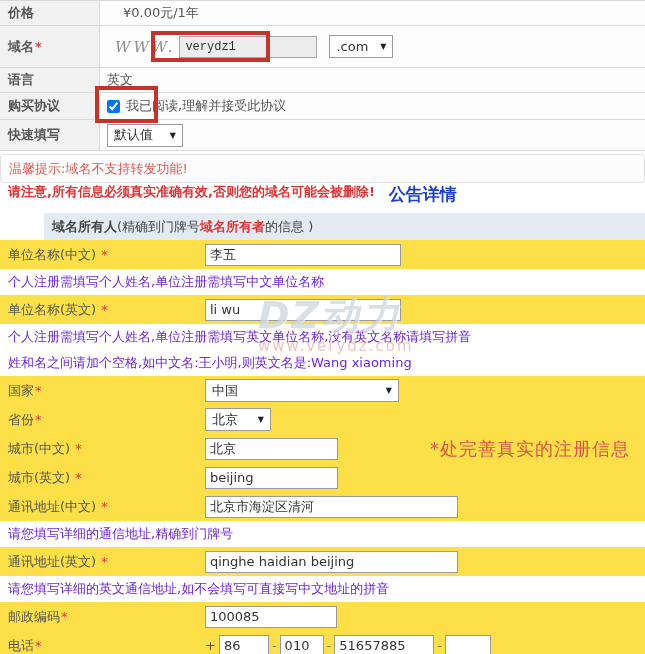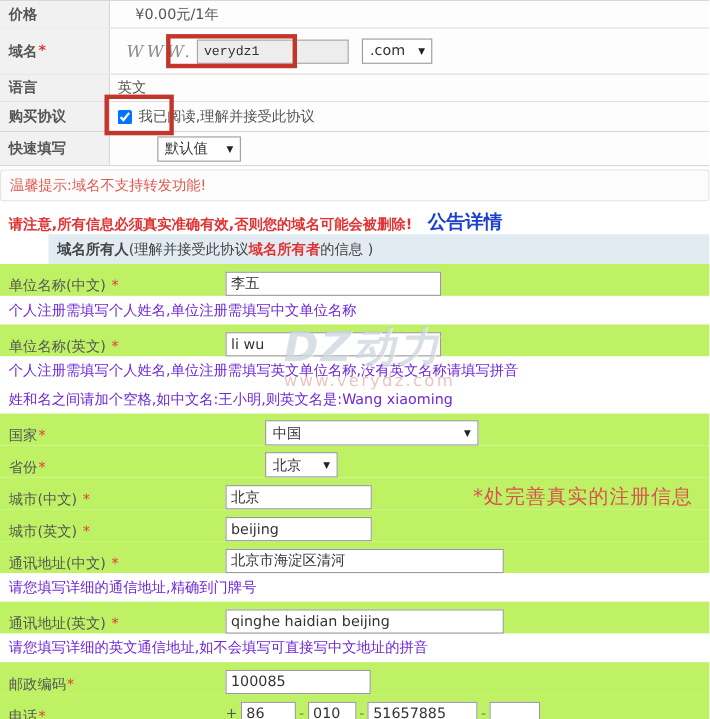--- a/index.html
+++ b/index.html
@@ -30,48 +30,48 @@
     border:1px solid #9a9a9a; background:#fff; height:22px; padding:2px 4px;
     font-family:"DejaVu Sans","Liberation Sans",sans-serif; font-size:13px; color:#333;
   }
   .domain-input {
     width:138px; height:22px; background:#ededed; border:1px solid #a5a5a5;
     font-family:"Liberation Mono","DejaVu Sans Mono",monospace; font-size:12px; color:#333;
     padding:2px 5px;
   }
   .sel {
     border:1px solid #9a9a9a; background:#fff; height:23px; display:inline-flex;
-    align-items:center; justify-content:space-between; padding:0 6px; color:#333; cursor:default;margin-left:36px;
+    align-items:center; justify-content:space-between; padding:0 6px; color:#333; cursor:default;
   }
   .sel .arrow { font-size:8px; color:#222; margin-left:10px; }
   .sel-tld { width:64px; margin-left:12px; }
   .sel-quick { width:76px; }
   .sel-country { width:194px; }
   .sel-province { width:66px; }
   .chk { margin-right:6px; }
   
   .redbox { position:absolute; border:4px solid #c3342b; background:transparent; z-index:6; pointer-events:none; }
   .redbox-domain { left:151px; top:31px; width:119px; height:31px; }
   .redbox-agree  { left:95px;  top:86px; width:63px;  height:37px; }
   
   .tipbox {
     margin-top:3px; height:29px; border:1px solid #e4e4e4; background:#fcfcfc;
     border-radius:3px; display:flex; align-items:center; padding-left:8px;
     color:#e05a52; font-size:13px;
   }
-  .warnline { height:30px; display:flex; align-items:flex-end; padding-left:8px; }
+  .warnline { height:30px; display:flex; align-items:flex-start; padding-left:8px; }
   .warnline .warn { color:#e03434; font-weight:bold; font-size:13px; }
   .warnline .announce { color:#1b3fd0; font-weight:bold; margin-left:14px; text-decoration:none; font-size:17px; }
   
   .ownerhdr {
     height:27px; background:#e2ebf2; display:flex; align-items:center; padding-left:8px; color:#444;margin-left:44px;
   }
   .ownerhdr .t { font-weight:bold; color:#444; }
   .ownerhdr .hl { color:#e03434; font-weight:bold; }
-  .frow { height:29px; display:flex; align-items:flex-end; background:#bef264; }
+  .frow { height:29px; display:flex; align-items:center; background:#fde047; }
   .frow .flabel { width:205px; flex:0 0 205px; padding-left:8px; color:#555; }
   .hint { height:26px; display:flex; align-items:center; padding-left:8px; color:#6d28d9; background:#fff; }
   .w196 { width:196px; } .w133 { width:133px; } .w253 { width:253px; } .w132 { width:132px; }
   .citynote { color:#d9534f; font-size:18px; margin-left:92px; letter-spacing:1px; }
   .phone-wrap { display:flex; align-items:center; }
   .phone-wrap .plus { margin-right:3px; color:#555; }
   .phone-wrap .dash { margin:0 3px; color:#777; }
   .ph1 { width:50px; } .ph2 { width:44px; } .ph3 { width:100px; } .ph4 { width:46px; }
   
   .watermark { position:absolute; left:258px; top:290px; z-index:5; pointer-events:none; text-align:left; }
@@ -132,21 +132,21 @@
   <span>温馨提示:域名不支持转发功能!</span>
 </div>
 
 <div class="warnline">
   <span class="warn">请注意,所有信息必须真实准确有效,否则您的域名可能会被删除!</span>
   <a href="#" class="announce">公告详情</a>
 </div>
 
 <div class="ownerhdr">
   <span class="t">域名所有人</span>
-  <span> (理解并接受此协议</span>
+  <span> (精确到门牌号</span>
   <span class="hl">域名所有者</span>
   <span>的信息 )</span>
 </div>
 
 <div class="frow">
   <div class="flabel">
     <span>单位名称(中文)</span> <span class="req">*</span>
   </div>
   <input class="txt w196" type="text" value="李五" style="">
 </div>

